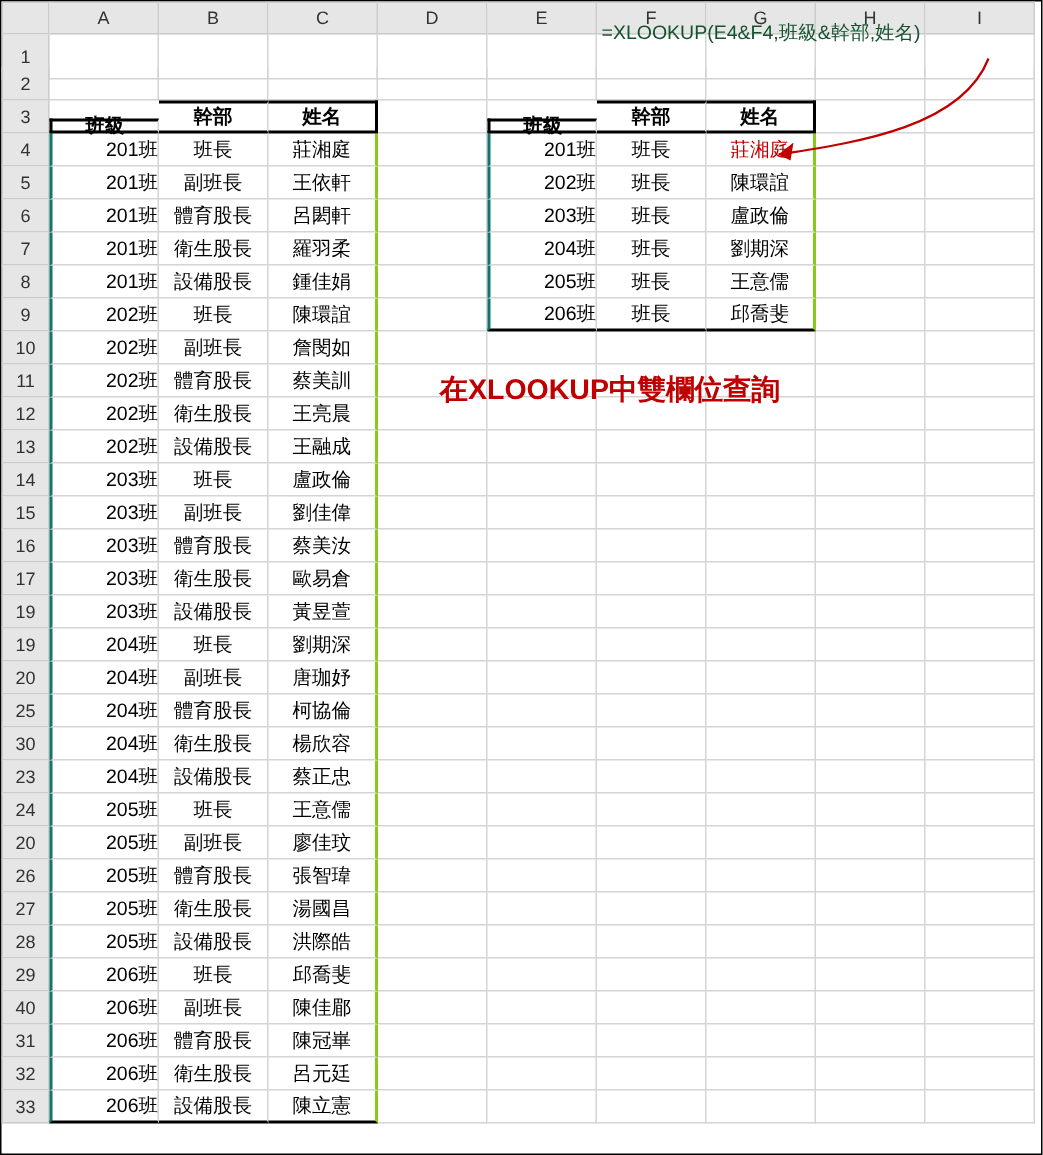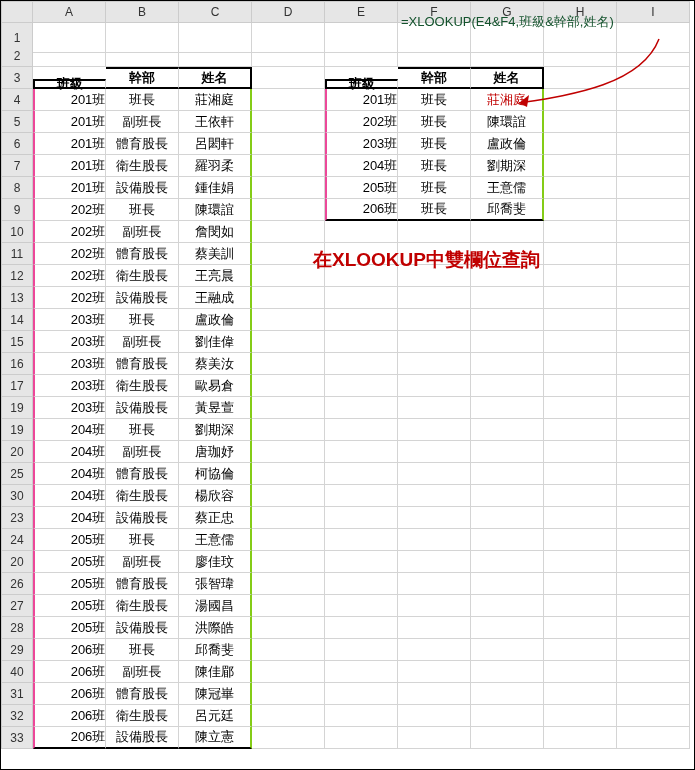--- a/index.html
+++ b/index.html
@@ -44,37 +44,37 @@
     color: #000;
     white-space: nowrap;
   }
   .th {
     font-weight: bold;
     border-top: 2px solid #000;
     border-bottom: 2px solid #000;
   }
   .th-left { border-left: 2px solid #000; margin-top: 12px; }
   .th-right { border-right: 2px solid #000; }
-  .td-left { border-left: 2px solid #ec4899; padding-left: 36px; }
+  .td-left { border-left: 2px solid #0f766e; padding-left: 36px; }
   .td-right { border-right: 2px solid #84cc16; }
   .td-bottom { border-bottom: 2px solid #000; }
   .first-row { height: 30px; }
   .formula {
     position: absolute;
     top: 12px;
     left: 400px;
     font-family: Liberation Sans, sans-serif;
     font-size: 13px;
     color: #14532d;
     white-space: nowrap;
   }
   .caption {
     position: absolute;
     top: 246px;
-    left: 312px;
+    left: 292px;
     font-size: 19px;
     font-weight: bold;
     color: #c00000;
     white-space: nowrap;
   }
   .arrow {
     position: absolute;
     top: 34px;
     left: 510px;
     pointer-events: none;

